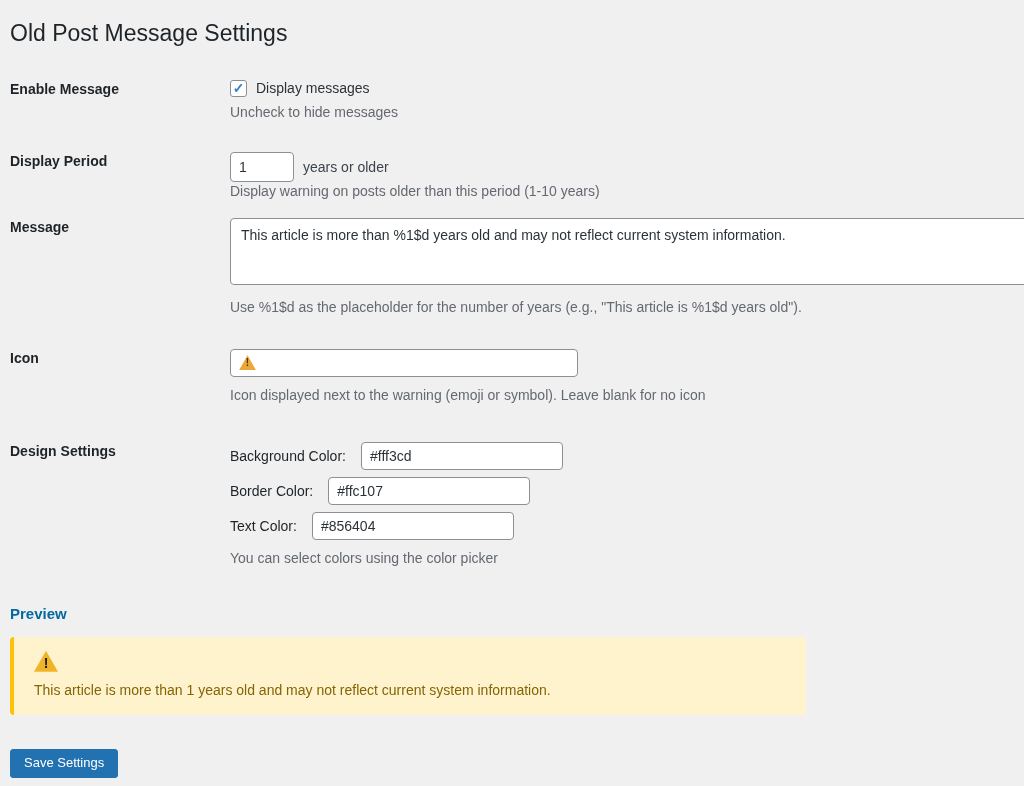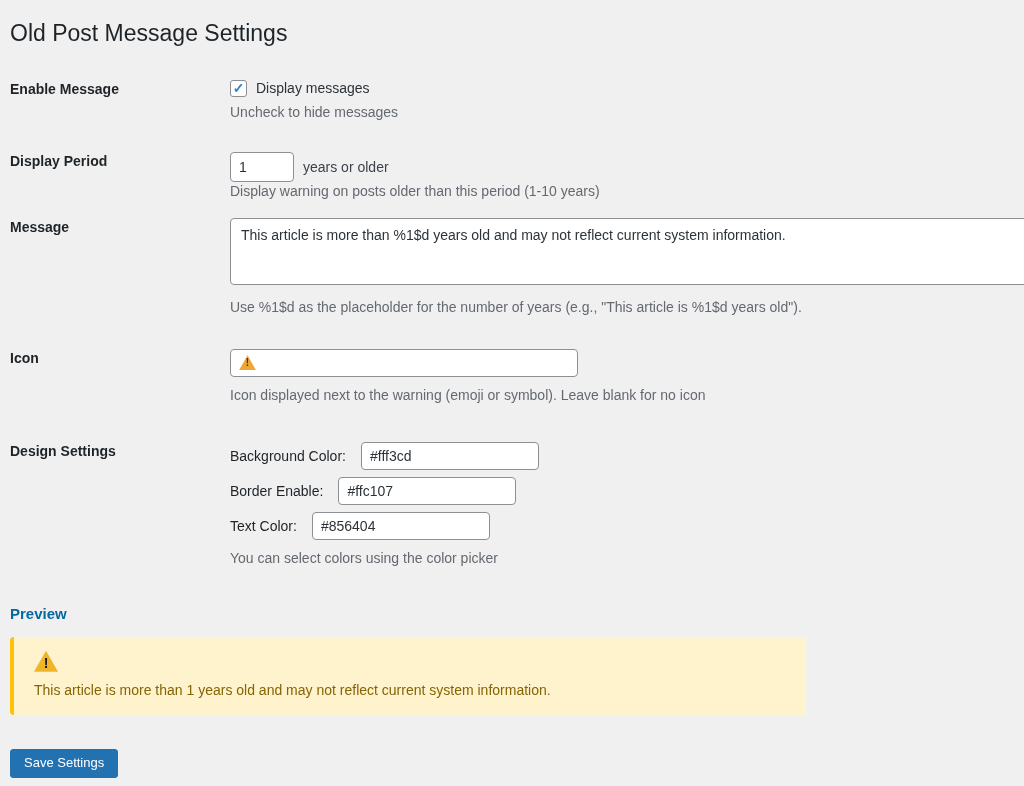--- a/index.html
+++ b/index.html
@@ -122,21 +122,21 @@
     font-weight: 700;
     line-height: 1.2;
   }
   .warn-tri.large { width: 24px; height: 21px; }
   .warn-tri.large::before { background: #f0b429; }
   .warn-tri.large::after { font-size: 14px; top: 4px; color: #1a1a1a; }
 
   
   .design-line { display: flex; align-items: center; gap: 15px; margin-bottom: 7px; }
   .design-inline-label { color: #1d2327; font-size: 14px; }
-  .color-input { width: 178px; height: 28px; }
+  .color-input { width: 202px; height: 28px; }
   .row-design .description { margin-top: 9px; }
 
   
   .preview-heading {
     font-size: 15px;
     font-weight: 700;
     color: #0369a1;
     margin: 36px 0 0 0;
   }
   .preview-box {
@@ -218,21 +218,21 @@
 
   
   <div class="form-row row-design">
     <div class="form-label">Design Settings</div>
     <div class="form-field">
       <div class="design-line">
         <span class="design-inline-label">Background Color:</span>
         <input class="text-input color-input" type="text" value="#fff3cd" style="">
       </div>
       <div class="design-line">
-        <span class="design-inline-label">Border Enable:</span>
+        <span class="design-inline-label">Border Color:</span>
         <input class="text-input color-input" type="text" value="#ffc107" style="">
       </div>
       <div class="design-line">
         <span class="design-inline-label">Text Color:</span>
         <input class="text-input color-input" type="text" value="#856404" style="">
       </div>
       <div class="description">You can select colors using the color picker</div>
     </div>
   </div>
 

